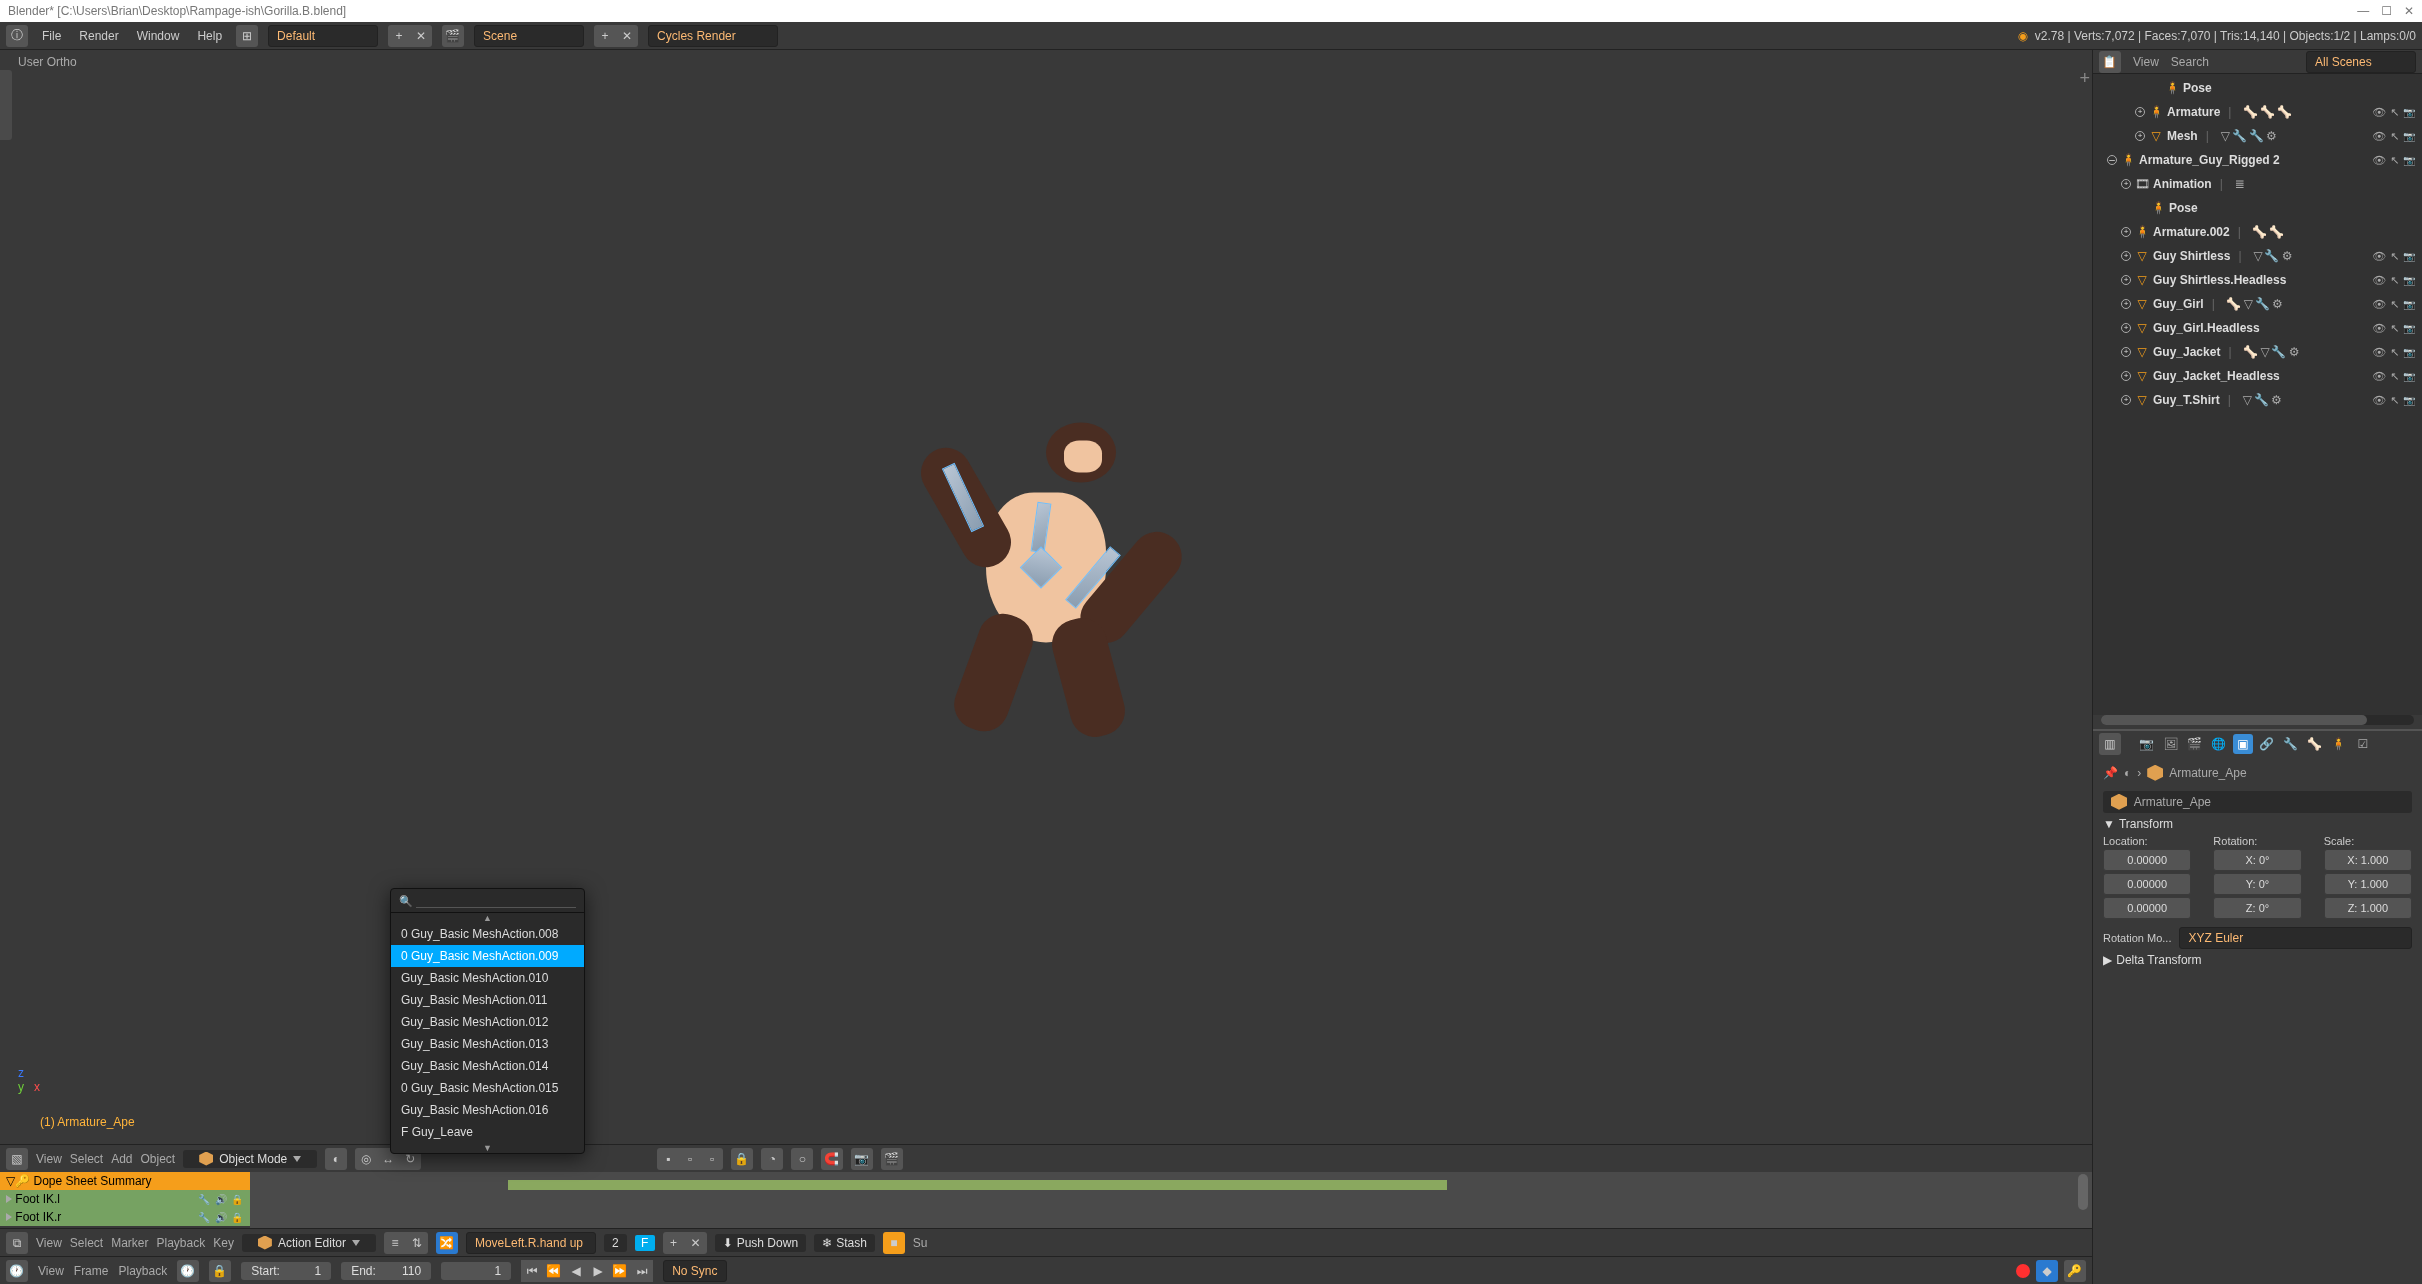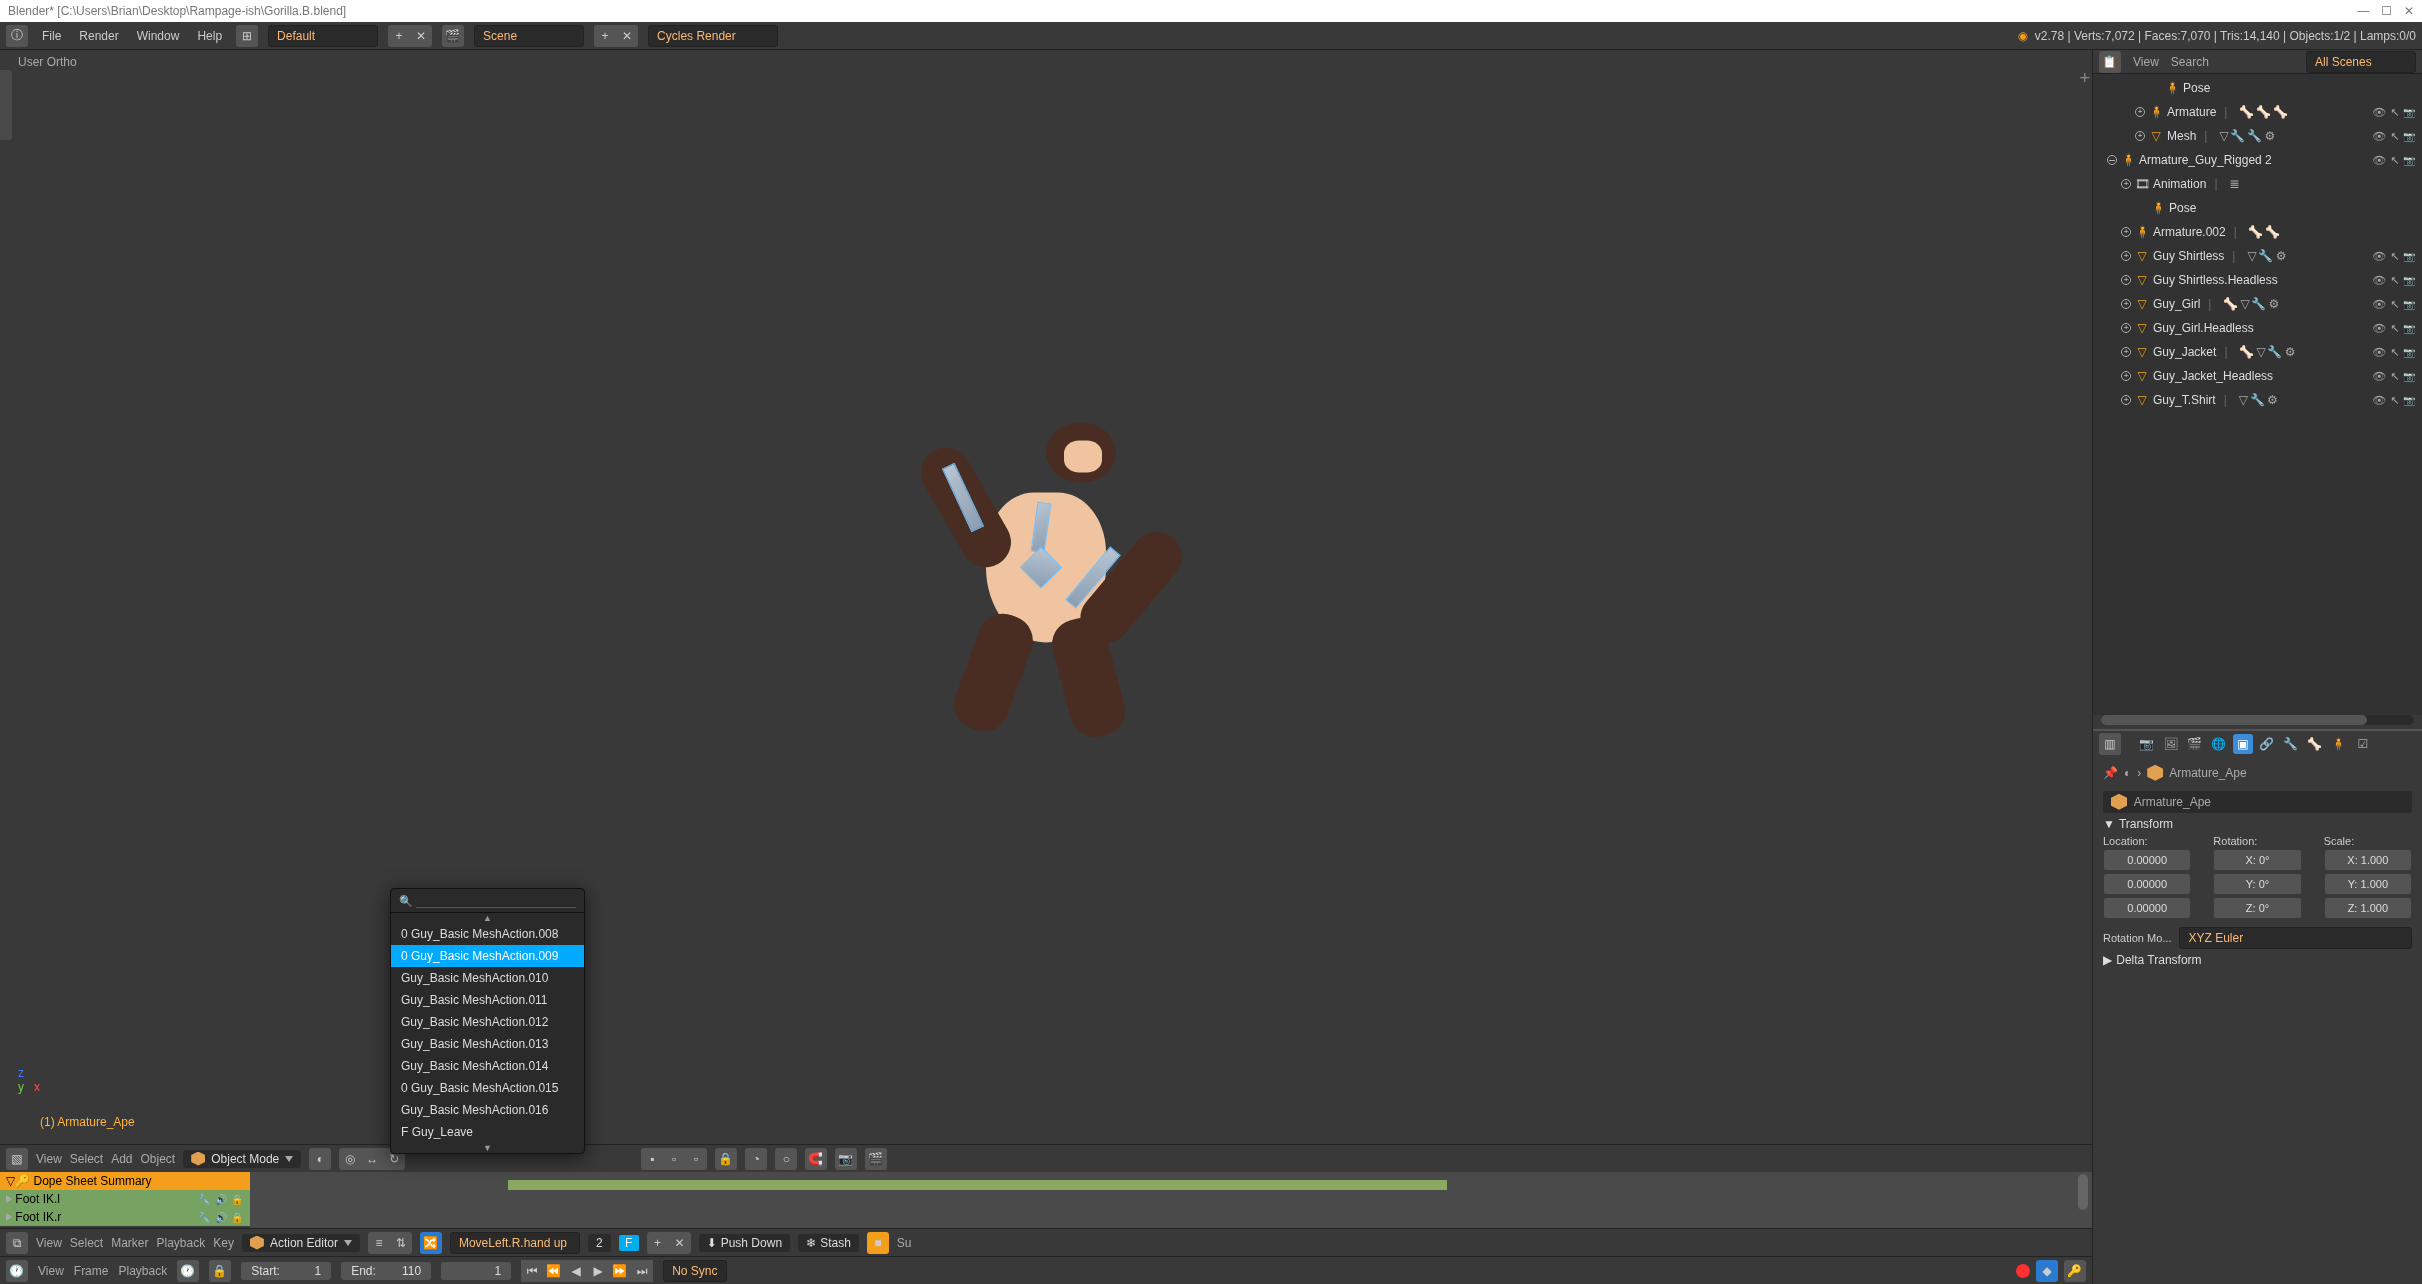--- a/index.html
+++ b/index.html
@@ -56,42 +56,42 @@
 
 .right-col { width: 330px; display:flex; flex-direction: column; background: #393939; border-left:1px solid #222;}
 .outliner { flex: 0 0 auto; height: 55%; display:flex; flex-direction:column; }
 .outliner-hdr { background: #393939; height: 24px; display:flex; align-items:center; gap:12px; padding:0 6px; border-bottom:1px solid #222;}
 .outliner-body { flex:1; overflow:auto; background:#323232; padding:2px 0; }
 .ol-row { display:flex; align-items:center; height:24px; white-space:nowrap; gap:4px; color:#ddd; }
 .ol-ic { display:inline-block; width:14px; text-align:center; }
 .ol-sep { color:#666; margin:0 4px;}
 .ol-icset { display:flex; gap:2px; margin-left:4px; color:#aaa;}
 .ol-vis { margin-left:auto; display:flex; gap:4px; padding-right:6px; color:#aaa;}
-.ol-row .nm { flex:0 0 auto; }
+.ol-row .nm { flex:0 0 auto;font-weight:bold; }
 .hscroll { height:10px; background:#2a2a2a; margin:0 8px 4px; border-radius:5px; position:relative;}
 .hscroll .thumb { position:absolute; left:0; top:0; height:100%; width:85%; background:#555; border-radius:5px;}
 
 
 .props { flex:1; background:#393939; display:flex; flex-direction:column; border-top:2px solid #555;}
 .props-tabs { height:26px; display:flex; gap:4px; align-items:center; padding:0 6px; background:#393939; flex-wrap:nowrap; overflow:hidden;}
 .props-tab { width:20px; height:20px; display:flex;align-items:center;justify-content:center; border-radius:3px; color:#aaa; }
 .props-tab.active { background:#3a8dd6; color:#fff;}
 .props-body { flex:1; padding:8px 10px; }
 .bc-row { display:flex; align-items:center; gap:6px; margin-bottom:10px;}
 .bc-cube { width:16px;height:16px; background:#e0a050; display:inline-block; clip-path: polygon(50% 0,100% 25%,100% 75%,50% 100%,0 75%,0 25%);}
 .name-field { background:#2b2b2b; border-radius:3px; display:flex; align-items:center; padding:3px 8px; width: 100%; }
 .panel-hdr { color:#ddd; padding:4px 0; display:flex; align-items:center; gap:4px;}
 .triple-row { display:flex; gap:16px;}
 .triple-row .col { flex:1; }
 .num-field { background:#545454; border:1px solid #3a3a3a; height:22px; display:flex; align-items:center; justify-content:center; color:#ddd; font-size:11px; border-radius:3px; margin-top:2px;}
 .label-s { color:#ccc; font-size:11px; }
 
 
 .view-hdr { background:#393939; height:28px; display:flex; align-items:center; gap:8px; padding:0 6px; border-top:1px solid #222; position:relative; z-index:30;}
-.dd { background:#2b2b2b; padding:2px 8px; border-radius:3px; display:flex; align-items:center; gap:6px; color:#ddd;}
+.dd { background:#2b2b2b; padding:2px 16px; border-radius:3px; display:flex; align-items:center; gap:6px; color:#ddd;}
 .dd.cube .cubeic{width:14px;height:14px;background:#e0a050;clip-path:polygon(50% 0,100% 25%,100% 75%,50% 100%,0 75%,0 25%);}
 .tri-r{border-left:6px solid #aaa;border-top:4px solid transparent;border-bottom:4px solid transparent;display:inline-block;}
 .tri-d{border-top:6px solid #aaa;border-left:4px solid transparent;border-right:4px solid transparent;display:inline-block;}
 
 
 .dopesheet { background:#4a4a4a; height:56px; display:flex; }
 .ds-chan { width:250px; background:#393939; }
 .ds-sum { background:#f59e1b; color:#000; padding:2px 6px; display:flex; align-items:center; height:18px; }
 .ds-row { background:#76a262; padding:2px 6px; display:flex; align-items:center; height:18px; color:#000;}
 .ds-row .rowics { margin-left:auto; display:flex; gap:4px; color:#444;}

